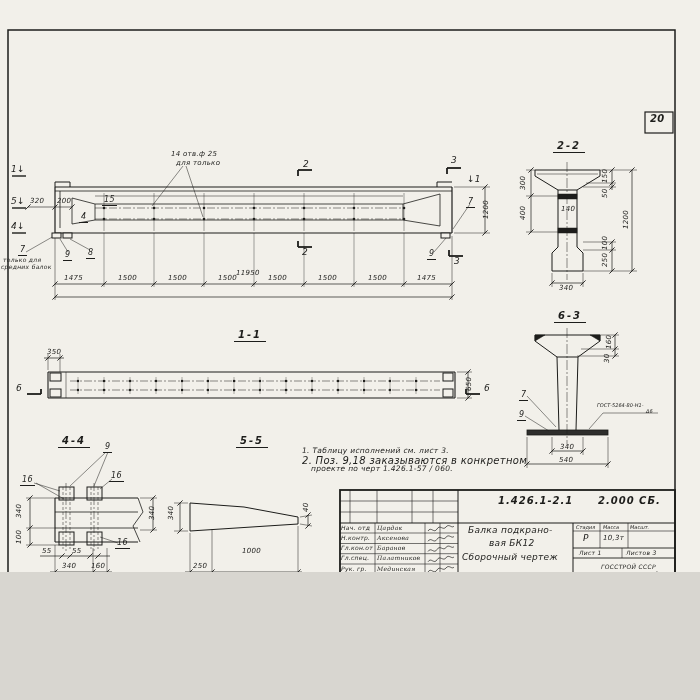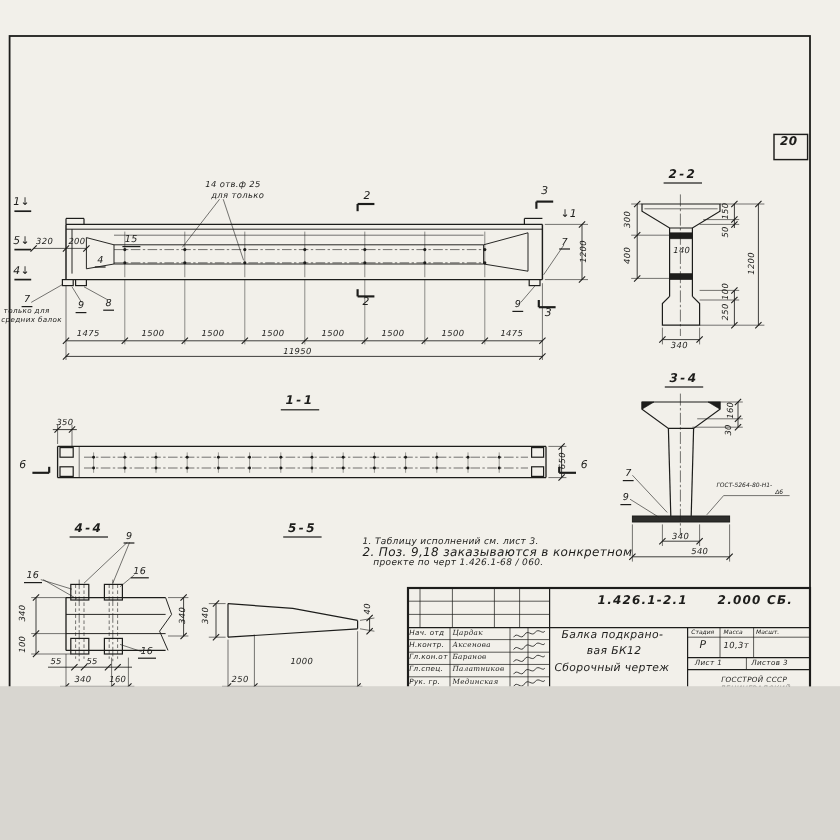--- a/index.html
+++ b/index.html
@@ -382,42 +382,42 @@
   <span class="lbl s8 pos" style="left:63px;top:251px;">9</span>
   <span class="lbl s8 pos" style="left:86px;top:249px;">8</span>
   <span class="lbl" style="left:64px;top:275px;">1475</span>
   <span class="lbl" style="left:118px;top:275px;">1500</span>
   <span class="lbl" style="left:168px;top:275px;">1500</span>
   <span class="lbl" style="left:218px;top:275px;">1500</span>
   <span class="lbl" style="left:268px;top:275px;">1500</span>
   <span class="lbl" style="left:318px;top:275px;">1500</span>
   <span class="lbl" style="left:368px;top:275px;">1500</span>
   <span class="lbl" style="left:417px;top:275px;">1475</span>
-  <span class="lbl" style="left:236px;top:290px;">11950</span>
+  <span class="lbl" style="left:236px;top:270px;">11950</span>
 
   <span class="lbl s10 t" style="left:553px;top:141px;">2-2</span>
   <span class="lbl rot" style="left:520px;top:190px;">300</span>
   <span class="lbl rot" style="left:520px;top:220px;">400</span>
   <span class="lbl rot" style="left:602px;top:183px;">150</span>
   <span class="lbl rot" style="left:602px;top:198px;">50</span>
   <span class="lbl rot" style="left:623px;top:229px;">1200</span>
   <span class="lbl rot" style="left:602px;top:250px;">100</span>
   <span class="lbl rot" style="left:602px;top:267px;">250</span>
   <span class="lbl" style="left:561px;top:206px;">140</span>
   <span class="lbl" style="left:559px;top:285px;">340</span>
 
-  <span class="lbl s10 t" style="left:554px;top:311px;">3-4</span>
+  <span class="lbl s10 t" style="left:554px;top:311px;">6-3</span>
   <span class="lbl rot" style="left:606px;top:349px;">160</span>
   <span class="lbl rot" style="left:604px;top:363px;">30</span>
   <span class="lbl s8 pos" style="left:519px;top:391px;">7</span>
   <span class="lbl s8 pos" style="left:517px;top:411px;">9</span>
   <span class="lbl s5" style="left:597px;top:403px;">ГОСТ-5264-80-Н1-</span>
   <span class="lbl s5" style="left:646px;top:409px;">Δ6</span>
   <span class="lbl" style="left:560px;top:444px;">340</span>
-  <span class="lbl" style="left:576px;top:457px;">540</span>
+  <span class="lbl" style="left:559px;top:457px;">540</span>
 
   <span class="lbl s10 t" style="left:234px;top:330px;">1-1</span>
   <span class="lbl" style="left:47px;top:349px;">350</span>
   <span class="lbl s9" style="left:16px;top:384px;">6</span>
   <span class="lbl rot" style="left:466px;top:391px;">650</span>
   <span class="lbl s9" style="left:484px;top:384px;">6</span>
 
   <span class="lbl s10 t" style="left:58px;top:436px;">4-4</span>
   <span class="lbl s8 pos" style="left:103px;top:443px;">9</span>
   <span class="lbl s8 pos" style="left:20px;top:476px;">16</span>
@@ -432,21 +432,21 @@
   <span class="lbl" style="left:91px;top:563px;">160</span>
 
   <span class="lbl s10 t" style="left:236px;top:436px;">5-5</span>
   <span class="lbl rot" style="left:168px;top:520px;">340</span>
   <span class="lbl rot" style="left:303px;top:512px;">40</span>
   <span class="lbl" style="left:193px;top:563px;">250</span>
   <span class="lbl" style="left:242px;top:548px;">1000</span>
 
   <span class="lbl" style="left:302px;top:447px;font-size:7.5px;">1. Таблицу исполнений см. лист 3.</span>
   <span class="lbl" style="left:302px;top:456px;font-size:10px;">2. Поз. 9,18 заказываются в конкретном</span>
-  <span class="lbl" style="left:311px;top:465px;font-size:7.5px;">проекте по черт 1.426.1-68 / 060.</span>
+  <span class="lbl" style="left:311px;top:465px;font-size:7.5px;">проекте по черт 1.426.1-57 / 060.</span>
 
   <span class="lbl s10" style="left:498px;top:496px;letter-spacing:1px;">1.426.1-2.1</span>
   <span class="lbl s10" style="left:598px;top:496px;letter-spacing:1px;">2.000 СБ.</span>
   <span class="lbl s9" style="left:468px;top:526px;">Балка подкрано-</span>
   <span class="lbl s9" style="left:489px;top:539px;">вая БК12</span>
   <span class="lbl s9" style="left:462px;top:553px;">Сборочный чертеж</span>
   <span class="lbl s5" style="left:576px;top:525px;">Стадия</span>
   <span class="lbl s5" style="left:603px;top:525px;">Масса</span>
   <span class="lbl s5" style="left:630px;top:525px;">Масшт.</span>
   <span class="lbl s9" style="left:583px;top:534px;">Р</span>

